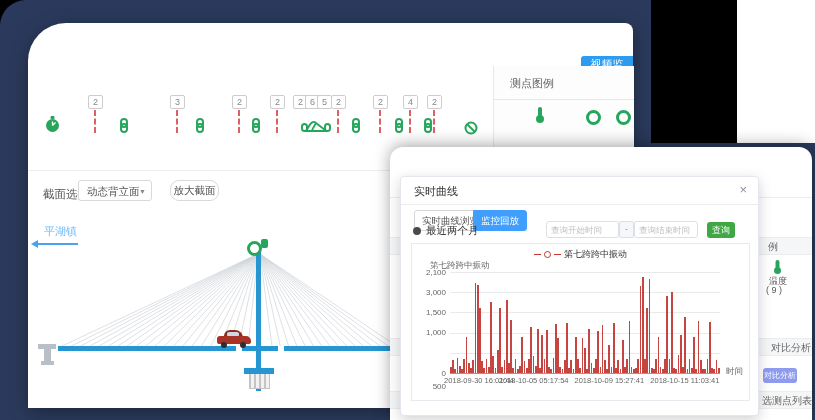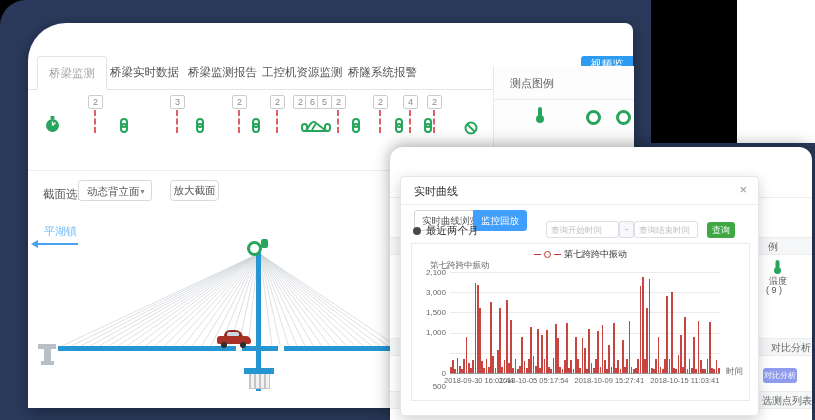--- a/index.html
+++ b/index.html
@@ -36,21 +36,21 @@
   .legend-title{position:absolute;left:8px;top:10px;font-size:11px;color:#5f5f5f;margin-left:8px;}
   .legend-div{position:absolute;left:0;top:33px;width:140px;border-top:1px solid #e8e8e8;}
   
   .hdiv{position:absolute;border-top:1px solid #ededed;}
   .sec-label{position:absolute;left:15px;top:164px;font-size:11.5px;color:#555;}
   .sec-select{position:absolute;left:50px;top:157px;width:74px;height:21px;border:1px solid #d9d9d9;
               border-radius:3px;font-size:10.5px;color:#555;line-height:21px;padding-left:8px;
               box-sizing:border-box;cursor:pointer;background:#fff;}
   .sec-caret{position:absolute;right:5px;top:0;font-size:7px;color:#888;}
   .sec-zoom{position:absolute;left:142px;top:157px;width:49px;height:21px;border:1px solid #d9d9d9;
-            border-radius:4px;font-size:10.5px;color:#555;background:#fff;cursor:pointer;
+            border-radius:9px;font-size:10.5px;color:#555;background:#fff;cursor:pointer;
             font-family:inherit;padding:0;}
   
   .dir-label{position:absolute;left:16px;top:201px;font-size:11px;color:#6db8f8;}
   .dir-arrow{position:absolute;left:10px;top:220px;width:40px;height:2px;background:#4aa3f0;}
   .dir-arrow:before{content:"";position:absolute;left:-7px;top:-3px;border-right:7px solid #4aa3f0;
                     border-top:4px solid transparent;border-bottom:4px solid transparent;}
   .deck{position:absolute;top:323px;height:5px;background:#2596d1;}
   .tower{position:absolute;left:228px;top:227px;width:5px;height:141px;background:#2596d1;}
   .pier-cap{position:absolute;left:10px;top:321px;width:18px;height:5px;background:#b9bfc6;}
   .pier-stem{position:absolute;left:16px;top:326px;width:7px;height:12px;background:#b9bfc6;}
@@ -123,27 +123,20 @@
 </head>
 <body>
 
 <div id="stage">
   <div class="bg-navy"></div>
   <div class="bg-black"></div>
   <div class="bg-white"></div>
 
   <div class="main-window">
 
-    <div class="tabbar">
-      <div class="tab active" style="left:9px;">桥梁监测</div>
-      <div class="tab" style="left:82px;">桥梁实时数据</div>
-      <div class="tab" style="left:160px;">桥梁监测报告</div>
-      <div class="tab" style="left:234px;">工控机资源监测</div>
-      <div class="tab" style="left:320px;">桥隧系统报警</div>
-    </div>
     <button class="video-btn">视频监控</button>
 
     <div id="sensor-row">
         <span class="s-ico" style="left: 17px; top: 93px;"><svg width="15" height="17" viewBox="0 0 15 17">
             <rect x="5.5" y="0" width="4" height="3" rx="1" fill="#27a55c"></rect>
             <circle cx="7.5" cy="9.5" r="6.5" fill="#27a55c"></circle>
             <path d="M7.5 9.5 L10.5 6.5 M7.5 9.5 V5.5" stroke="#fff" stroke-width="1.3" fill="none"></path>
           </svg></span>
         <div class="s-badge" style="left: 60px; top: 72px;">2</div>
         <div class="s-dash" style="left: 66px; top: 87px;"></div>

